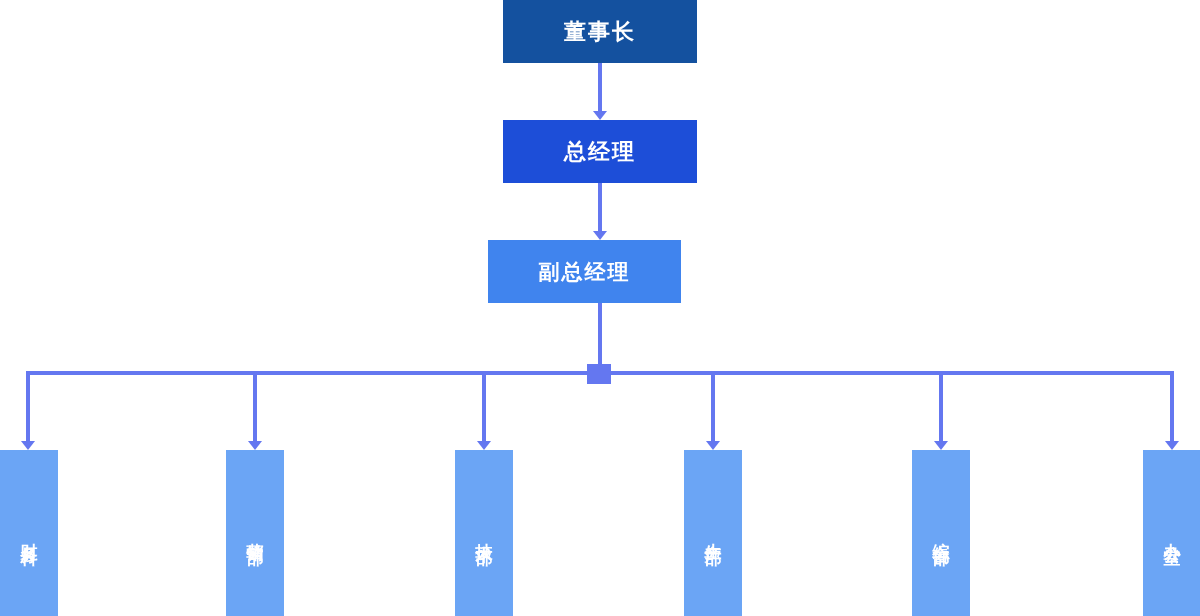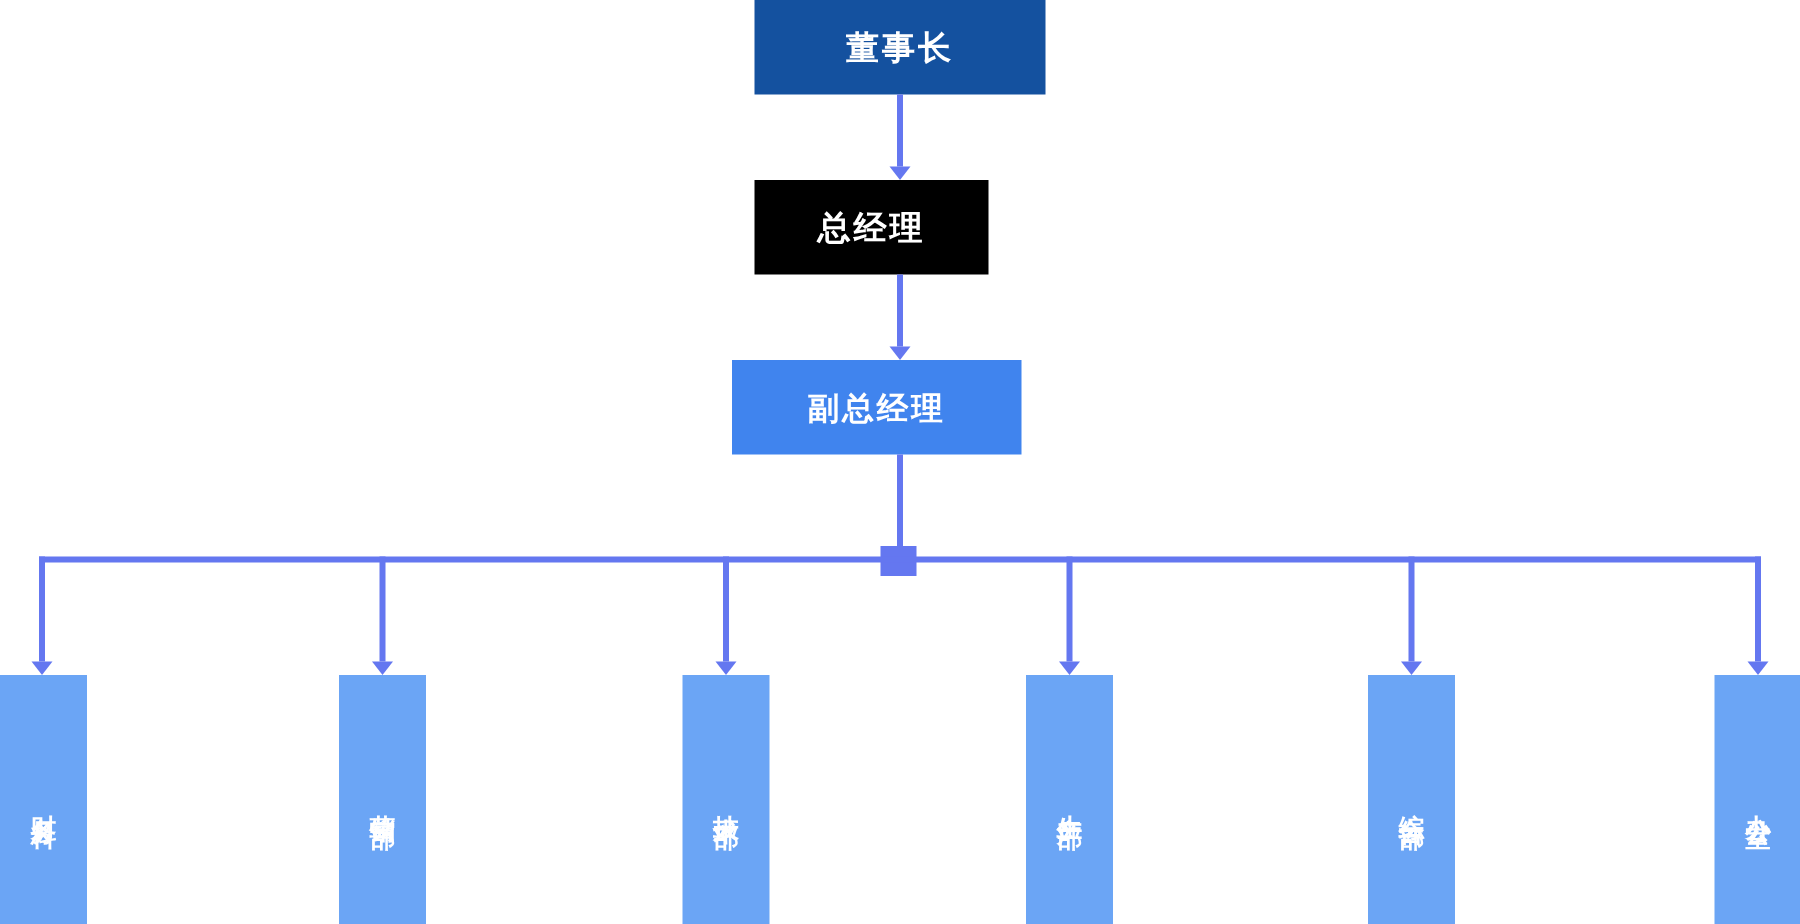--- a/index.html
+++ b/index.html
@@ -34,23 +34,23 @@
     width: 194px;
     height: 63px;
     background: #14519F;
     font-size: 22px;
     font-weight: bold;
     text-align: center;
   }
   .node-second {
     left: 503px;
     top: 120px;
-    width: 156px;
+    width: 194px;
     height: 63px;
-    background: #000000;
+    background: #1d4ed8;
     font-size: 22px;
     font-weight: bold;
   }
   .node-third {
     left: 488px;
     top: 240px;
     width: 193px;
     height: 63px;
     background: #4084EE;
     font-size: 21px;

